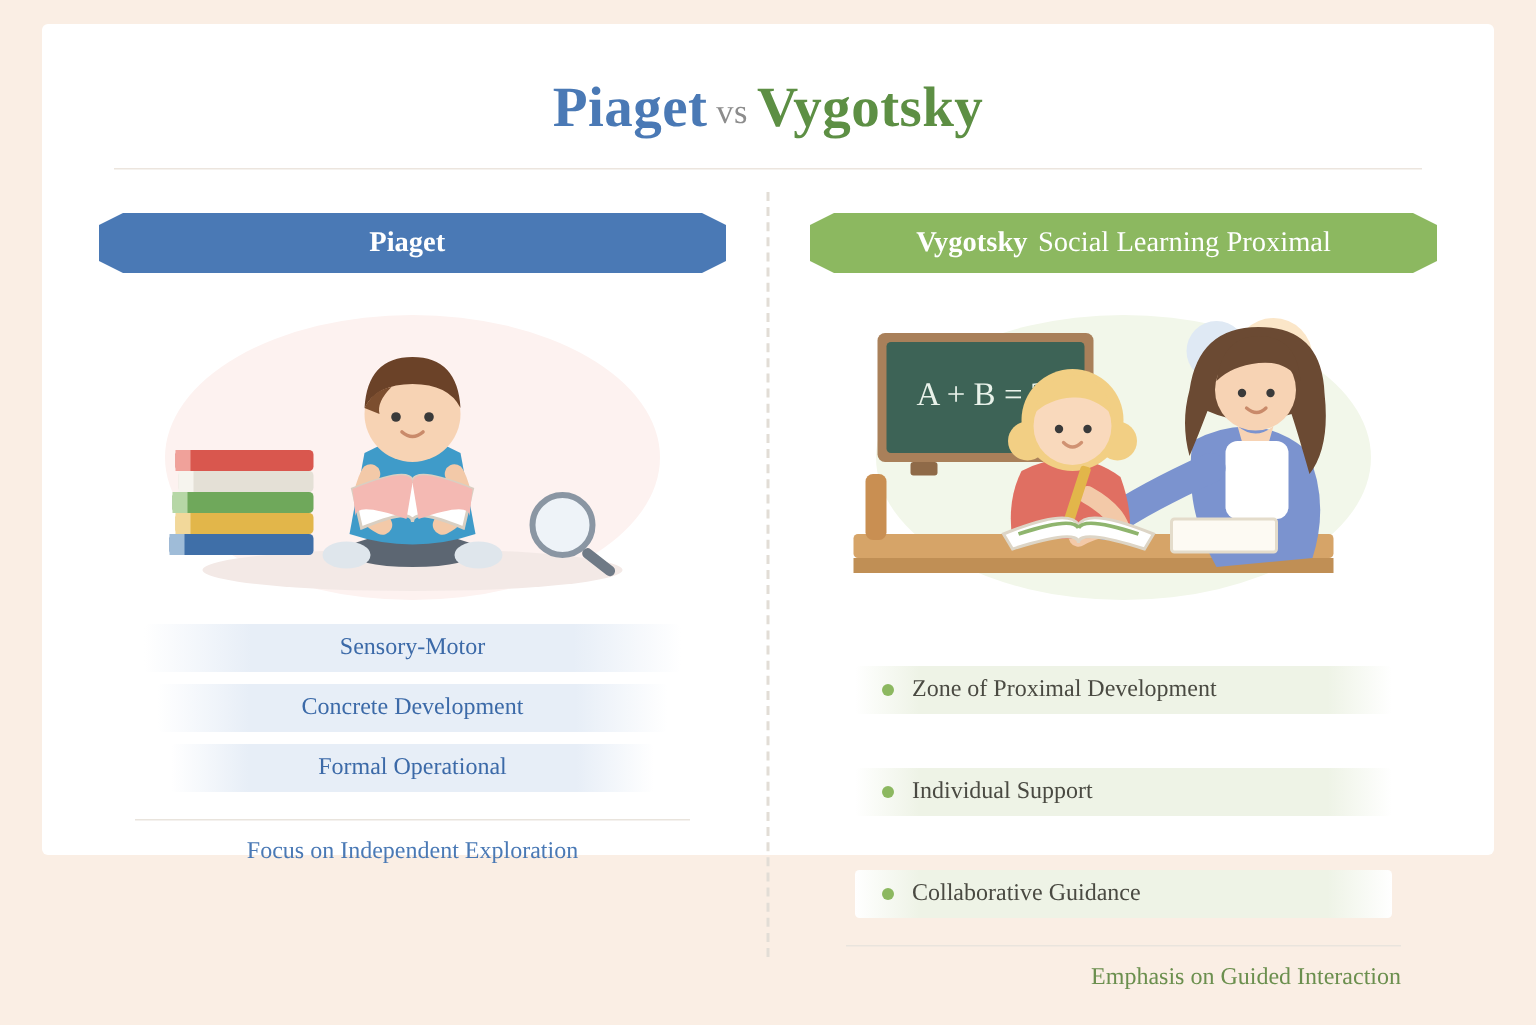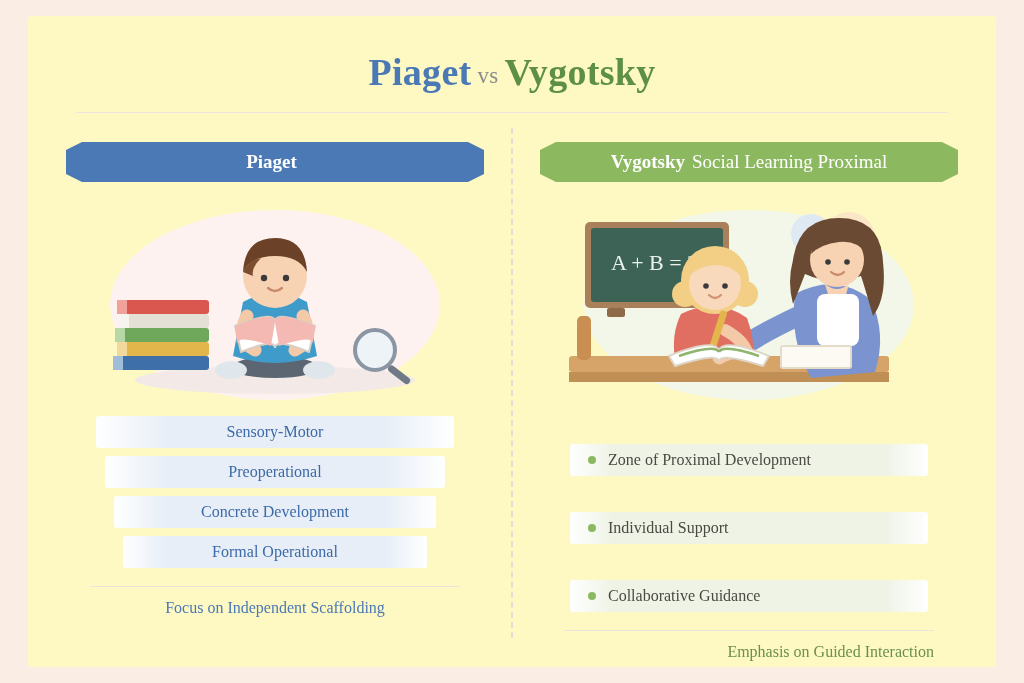--- a/index.html
+++ b/index.html
@@ -17,22 +17,22 @@
     position: absolute;
     left: 0; top: 0;
     width: 1024px;
     height: 683px;
     background: #faeee4;
   }
   .card {
     position: absolute;
     left: 28px; top: 16px;
     width: 968px;
-    height: 651px;
-    background: #fef9c3;
+    height: 554px;
+    background: #ffffff;
     border-radius: 4px;
   }
   
   .title {
     position: absolute;
     top: 34px;
     left: 0;
     width: 968px;
     text-align: center;
     font-size: 38px;
@@ -240,26 +240,25 @@
           <path d="M193 90 q7 6 14 0" stroke="#c98a6a" stroke-width="2.4" fill="none" stroke-linecap="round"></path>
 
           <path d="M160 128 q40 -16 40 -4 q0 -12 40 4 l-6 26 q-34 -14 -34 -4 q0 -10 -34 4z" fill="#ffffff" stroke="#d9cfc2" stroke-width="2"></path>
           <path d="M160 128 q40 -16 40 -4 l-4 24 q-34 -12 -34 -2z" fill="#f4b9b3"></path>
           <path d="M240 128 q-40 -16 -40 -4 l4 24 q34 -12 34 -2z" fill="#f4b9b3"></path>
         </svg>
       </div>
 
       <div class="rows rows-left">
         <div class="row row-left">Sensory-Motor</div>
-        <div class="row row-left">Preoperational</div>
         <div class="row row-left">Concrete Development</div>
         <div class="row row-left">Formal Operational</div>
       </div>
 
-      <div class="foot foot-left">Focus on Independent Scaffolding</div>
+      <div class="foot foot-left">Focus on Independent Exploration</div>
     </div>
 
     <div class="col col-right">
       <div class="ribbon ribbon-green">
         <span class="strong">Vygotsky</span>
         <span>Social Learning Proximal</span>
       </div>
 
       <div class="illus">
         <div class="illus-bg illus-bg-green"></div>

